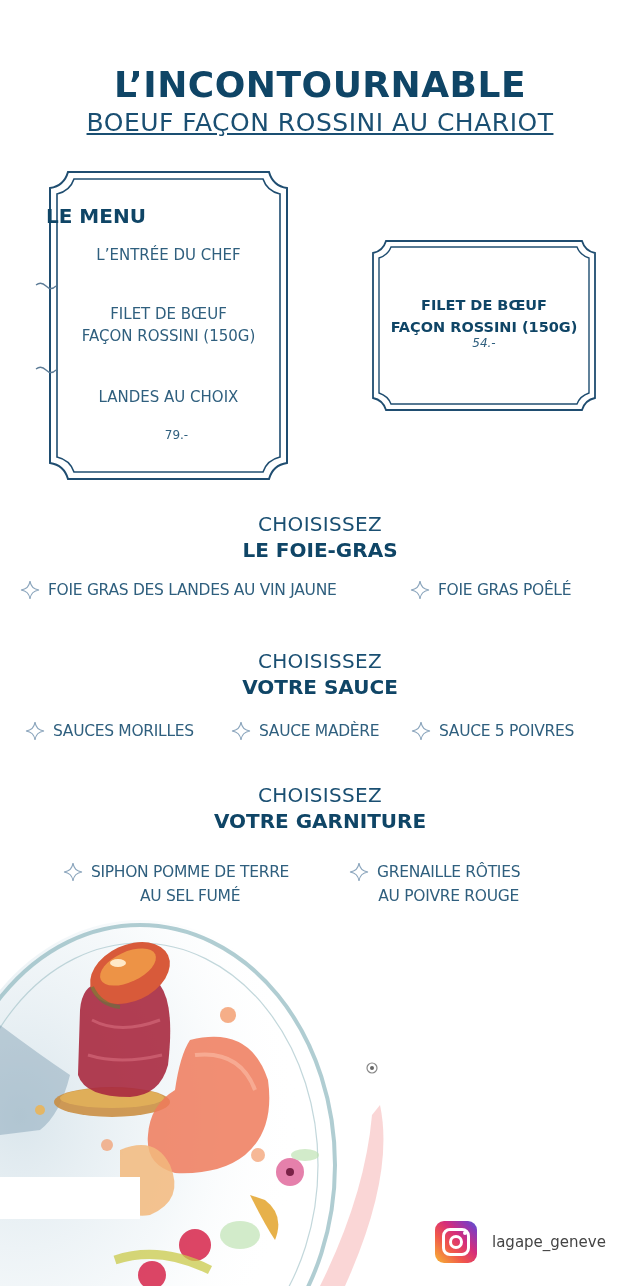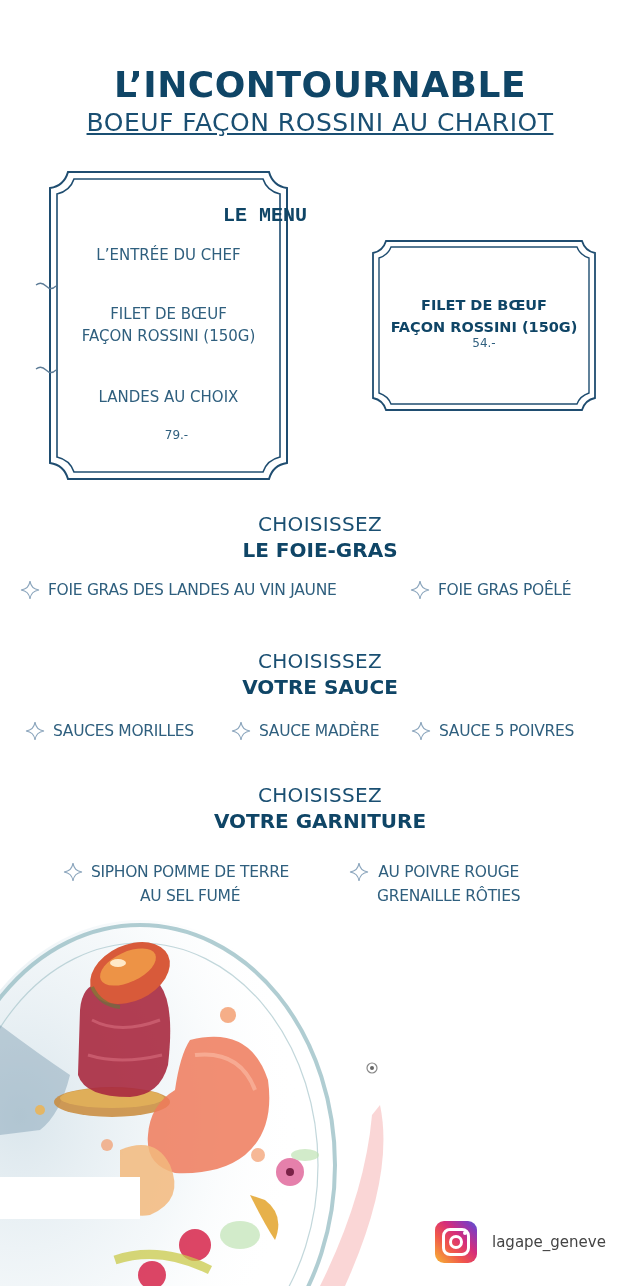--- a/index.html
+++ b/index.html
@@ -8,30 +8,30 @@
 
   .title { position: absolute; left: 0; width: 640px; top: 64px; text-align: center;
            font-weight: bold; font-size: 36px; color: #0f4566; letter-spacing: 0.5px; }
   .subtitle { position: absolute; left: 0; width: 640px; top: 108px; text-align: center;
               font-size: 25px; color: #1a4f72; letter-spacing: 0.5px; text-decoration: underline; }
 
   .frame { position: absolute; }
   .frame svg { position: absolute; left: 0; top: 0; }
 
   .menu-frame { left: 46px; top: 168px; width: 245px; height: 315px; }
-  .menu-title { position: absolute; left: 16px; width: 100%; top: 36px; font-weight: bold;
-                font-size: 20px; color: #0f4566; text-align: right; font-family: Liberation Mono, monospace; }
+  .menu-title { position: absolute; left: 0; width: 100%; top: 36px; font-weight: bold;
+                font-size: 20px; color: #0f4566; text-align: left; }
   .menu-line { position: absolute; left: 0; width: 100%; text-align: center; font-size: 15px; color: #2f5f7e; }
   .tilde { position: absolute; left: 50%; margin-left: -12px; width: 24px; height: 12px; }
   .menu-price { position: absolute; left: 8px; width: 100%; top: 260px; text-align: center; font-size: 12px; color: #2f5f7e; }
 
   .single-frame { left: 370px; top: 238px; width: 228px; height: 175px; }
   .single-title { position: absolute; left: 0; width: 100%; top: 56px; text-align: center;
                   font-weight: bold; font-size: 14.5px; line-height: 22px; color: #0f4566; }
-  .single-price { position: absolute; left: 0; width: 100%; top: 98px; text-align: center; font-size: 12px; color: #2f5f7e; }
+  .single-price { position: absolute; left: 0; width: 100%; top: 98px; text-align: center; font-size: 12px; color: #2f5f7e; font-style: italic; }
 
   .section-head { position: absolute; left: 0; width: 640px; text-align: center; }
   .section-head .kicker { display: block; font-size: 20px; color: #1a4f72; letter-spacing: 0.3px; line-height: 26px; }
   .section-head .heading { display: block; font-weight: bold; font-size: 20px; color: #0f4566; line-height: 26px; }
 
   .option { position: absolute; display: flex; align-items: flex-start; font-size: 15.5px; color: #2f5f7e;
             letter-spacing: -0.3px; line-height: 24px; white-space: nowrap; }
   .option .star { width: 20px; height: 20px; margin-right: 8px; margin-top: 2px; flex: none; }
   .option .txt { text-align: center; }
 
@@ -146,22 +146,22 @@
   <span class="txt">
     <span style="display:block">SIPHON POMME DE TERRE</span>
     <span style="display:block">AU SEL FUMÉ</span>
   </span>
 </div>
 <div class="option" style="left:349px; top:860px">
   <svg class="star">
       <use href="#star"></use>
     </svg>
   <span class="txt">
+    <span style="display:block">GRENAILLE RÔTIES</span>
     <span style="display:block">AU POIVRE ROUGE</span>
-    <span style="display:block">GRENAILLE RÔTIES</span>
   </span>
 </div>
 
 <svg class="illustration" viewBox="0 0 420 371">
   <defs>
     <radialGradient id="plateShade" cx="0.2" cy="0.4" r="0.7">
       <stop offset="0" stop-color="#d6e3ea" stop-opacity="0.9"></stop>
       <stop offset="0.6" stop-color="#eef4f7" stop-opacity="0.6"></stop>
       <stop offset="1" stop-color="#ffffff" stop-opacity="0"></stop>
     </radialGradient>

